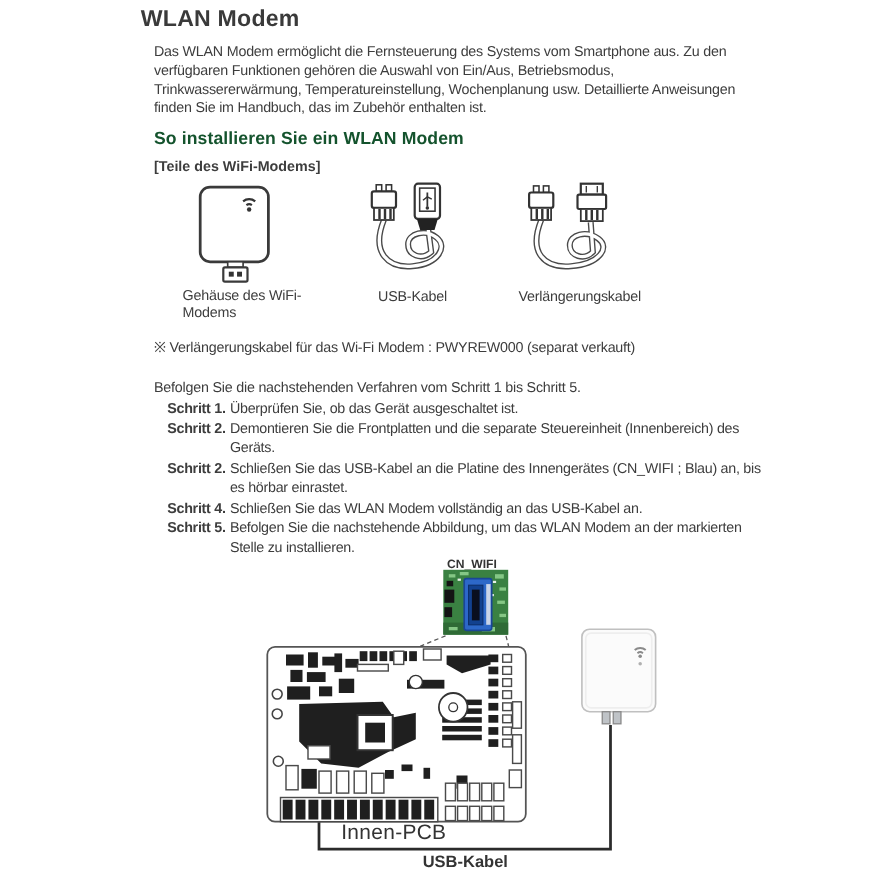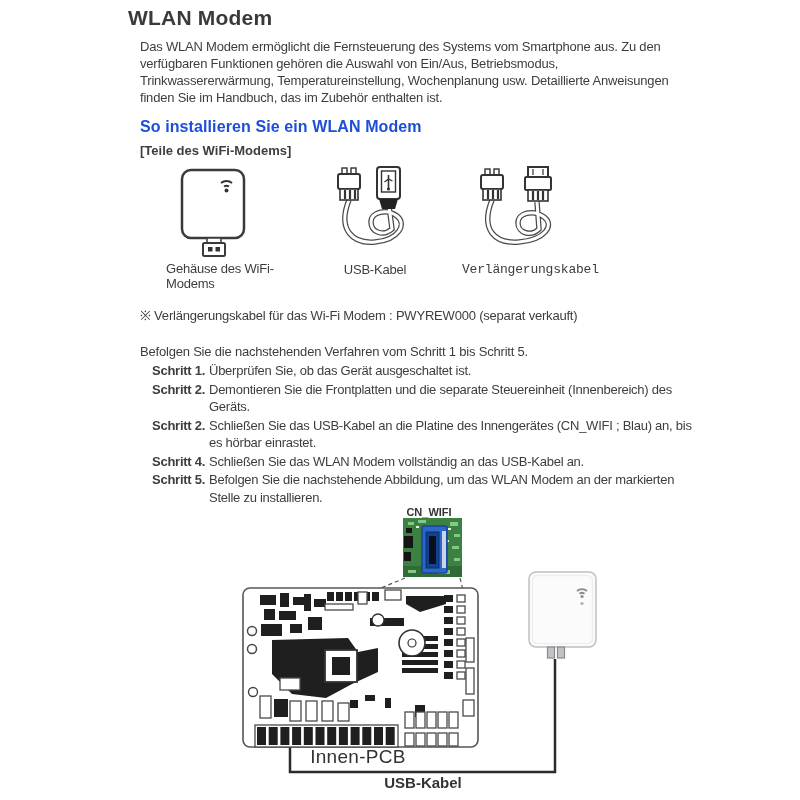--- a/index.html
+++ b/index.html
@@ -3,26 +3,26 @@
 <meta charset="utf-8">
 <style>
   html,body{margin:0;padding:0;}
   body{
     width:800px;height:800px;position:relative;background:#ffffff;
     font-family:"Liberation Sans", sans-serif;color:#3d3d3d;overflow:hidden;
   }
   .abs{position:absolute;}
   .page-title{left:128px;top:6px;font-size:21px;font-weight:700;color:#3a3a3a;letter-spacing:.2px;}
   .intro{left:140px;top:38px;width:532px;font-size:13px;line-height:17px;letter-spacing:-0.2px;}
-  .section-heading{left:140px;top:118px;font-size:16px;font-weight:700;color:#1d4ed8;letter-spacing:.1px;}
+  .section-heading{left:140px;top:118px;font-size:16px;font-weight:700;color:#14532d;letter-spacing:.1px;}
   .parts-label{left:140px;top:143px;font-size:13px;font-weight:700;}
   .caption{font-size:13px;line-height:15px;letter-spacing:-0.2px;}
   .cap-housing{left:166px;top:261px;width:112px;text-align:left;}
   .cap-usb{left:322px;top:262px;width:106px;text-align:center;}
-  .cap-ext{left:462px;top:262px;width:130px;text-align:right;font-family:Liberation Mono, monospace;}
+  .cap-ext{left:462px;top:262px;width:130px;text-align:center;}
   .note{left:140px;top:306px;font-size:13px;letter-spacing:-0.2px;}
   .proc-intro{left:140px;top:344px;font-size:13px;letter-spacing:-0.2px;text-align:right;}
   .steps{left:152px;top:362px;width:552px;font-size:13px;line-height:17.5px;letter-spacing:-0.25px;}
   .step{display:flex;margin:0 0 1px 0;}
   .step-label{flex:none;width:57px;font-weight:700;}
   .step-text{flex:1;max-width:492px;}
   svg text{font-family:"Liberation Sans", sans-serif;fill:#333;}
   .fig-label-small{font-size:11px;font-weight:700;}
   .fig-label-big{font-size:19px;letter-spacing:.3px;}
   .fig-label-bold{font-size:15px;font-weight:700;}

